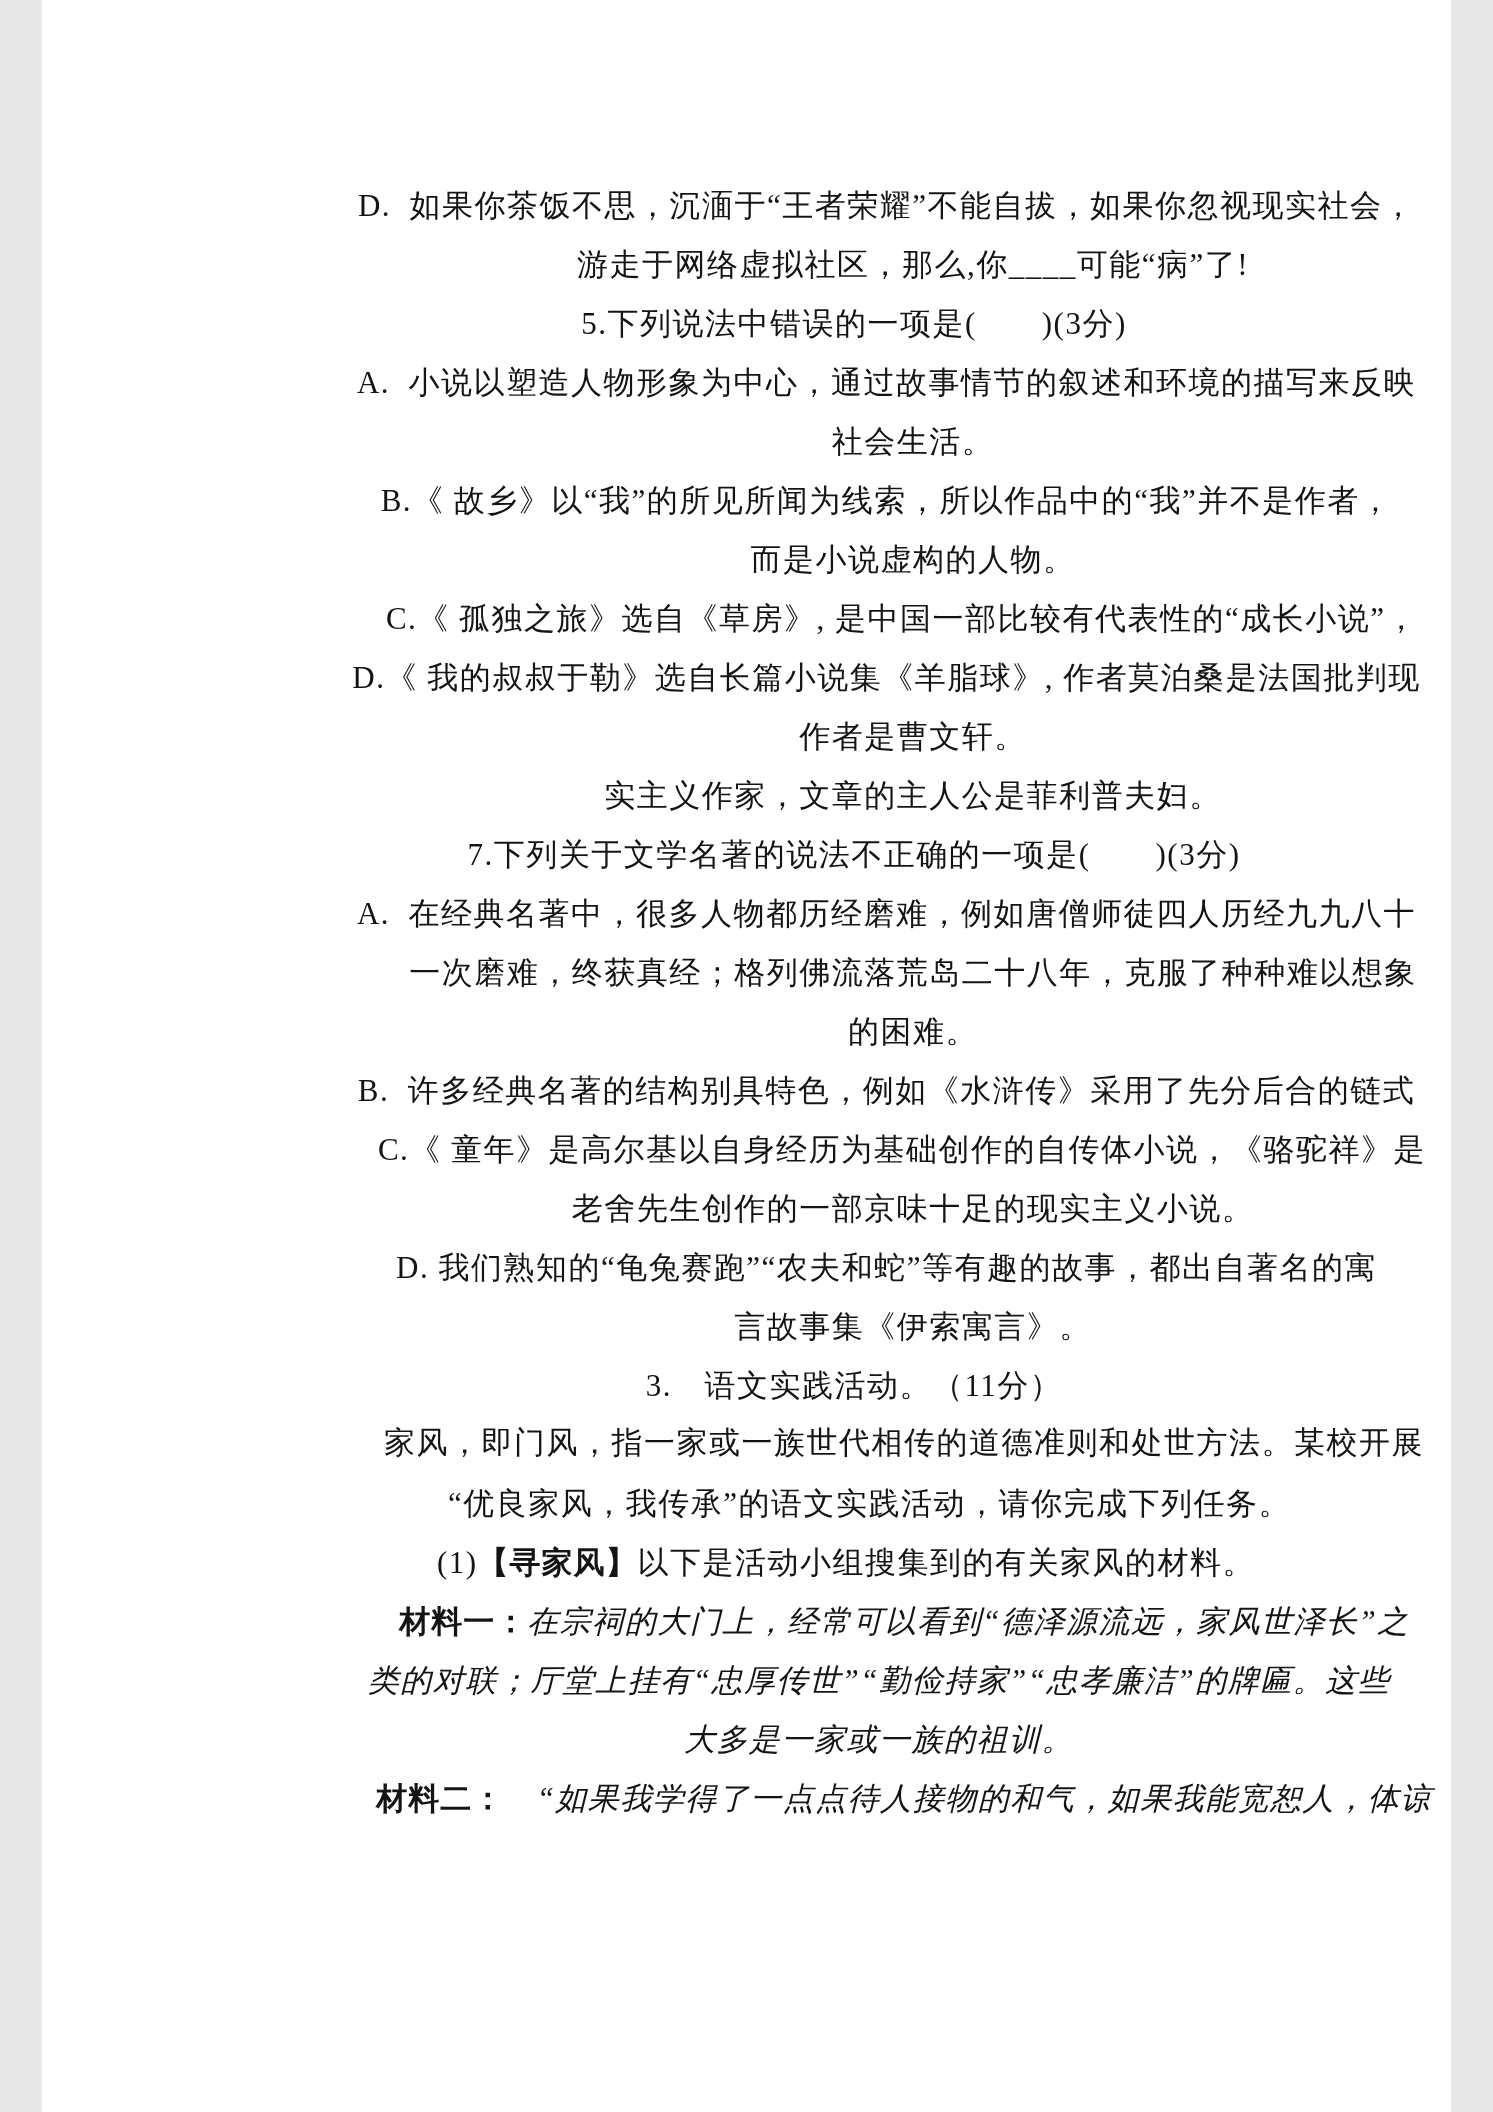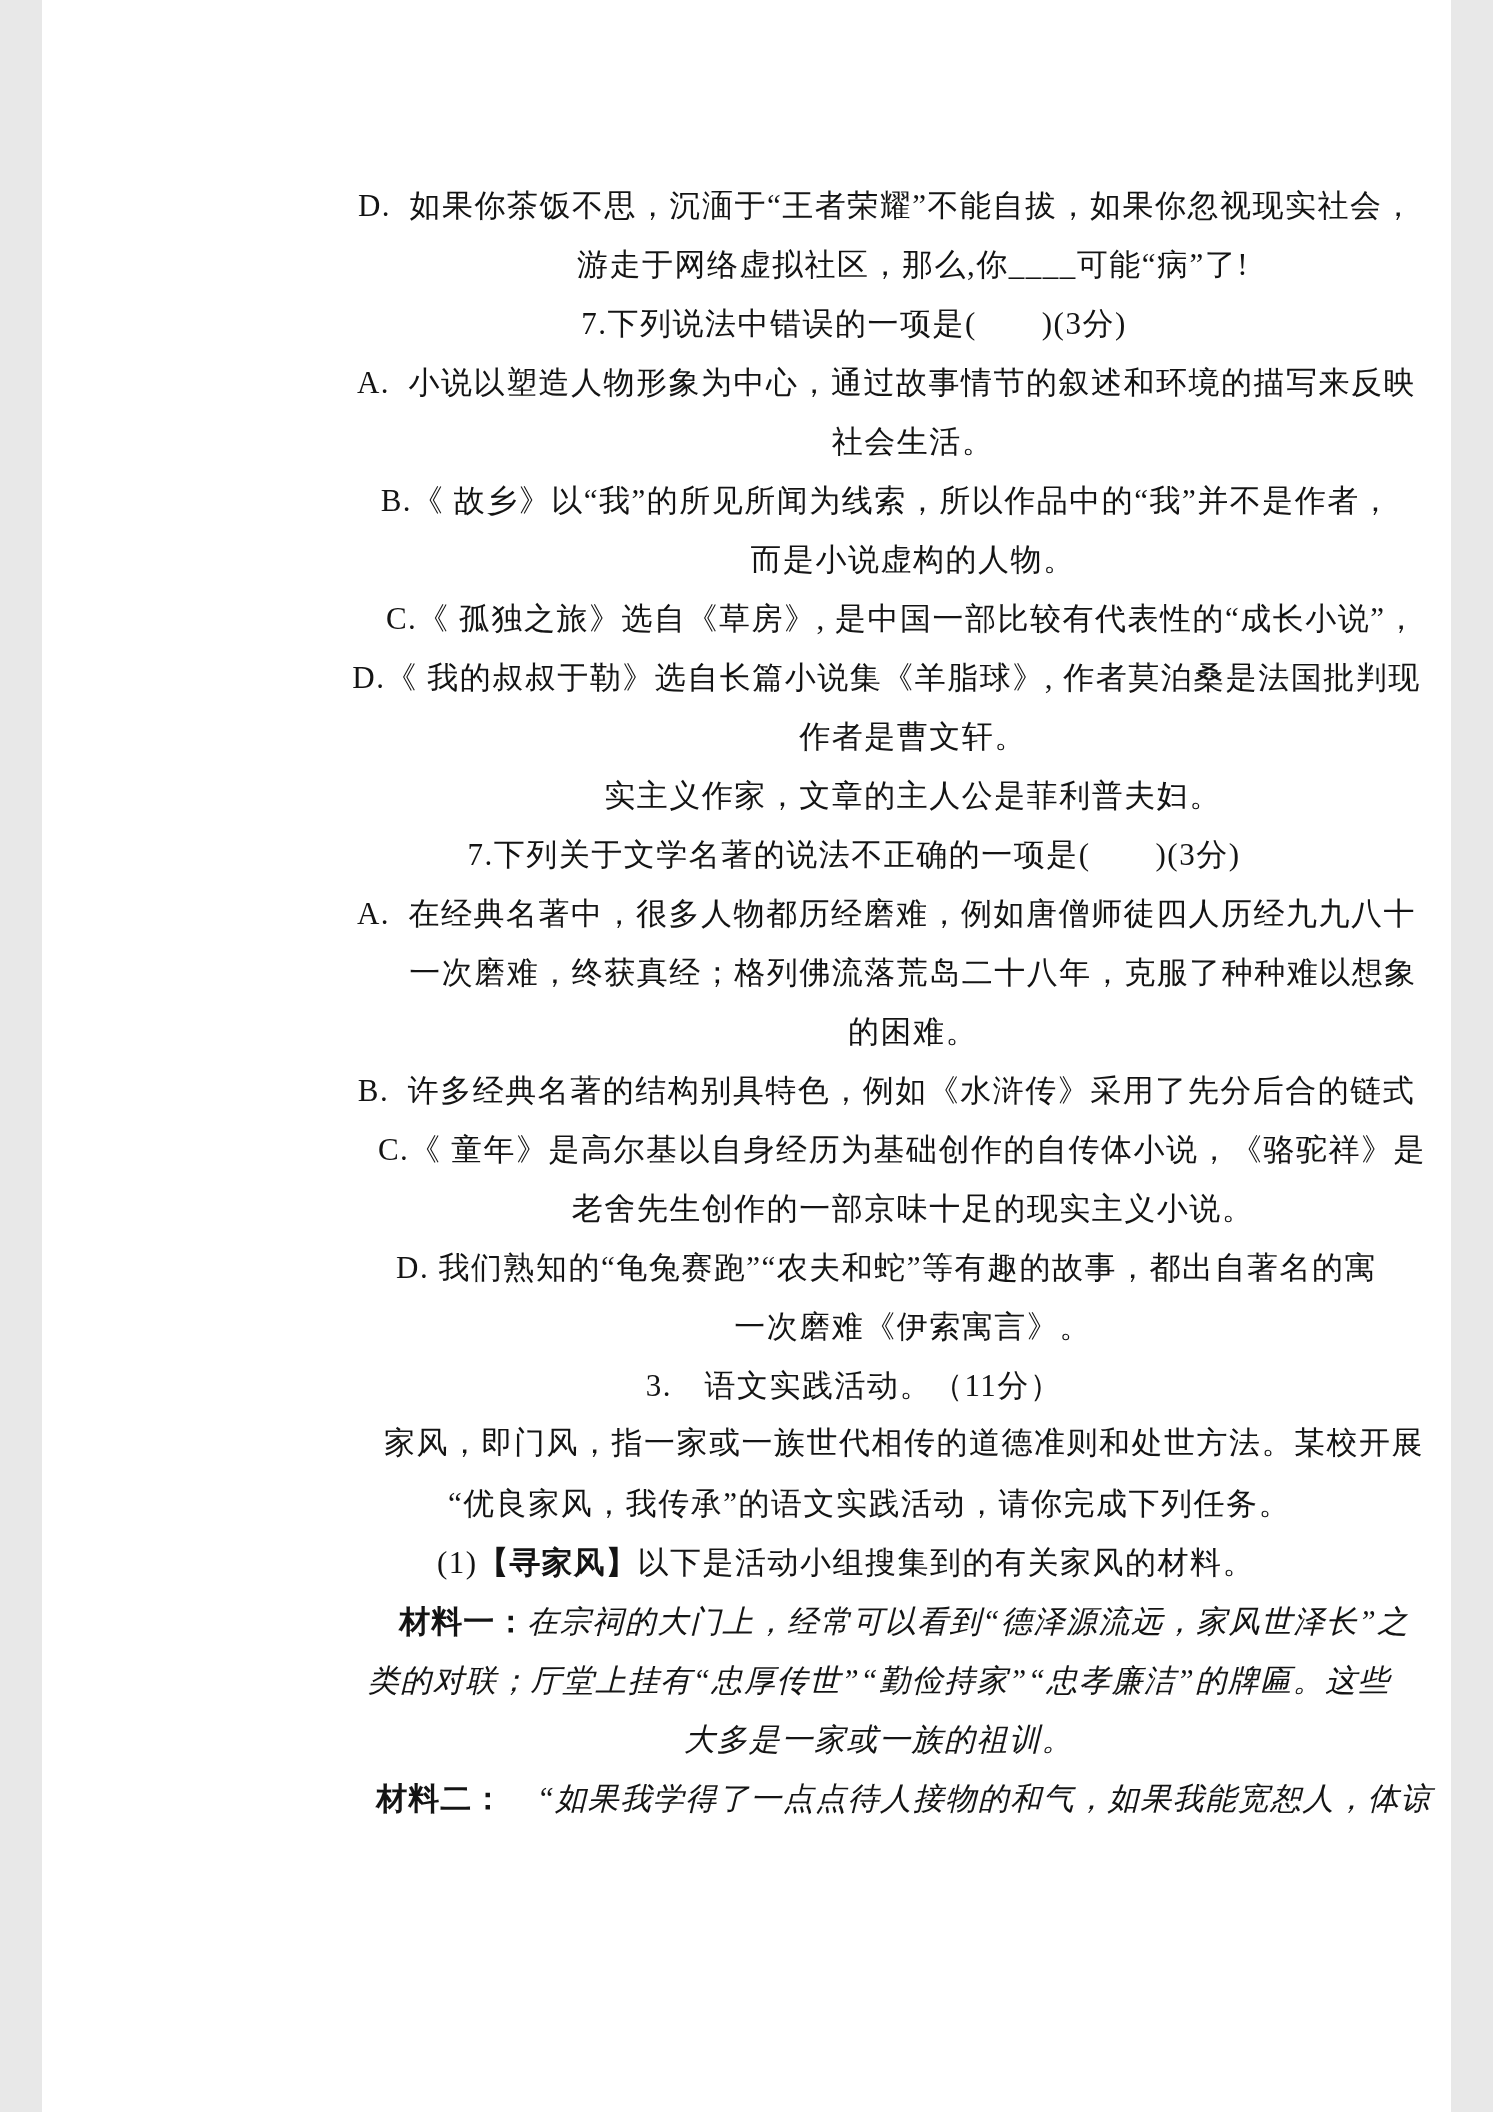--- a/index.html
+++ b/index.html
@@ -50,38 +50,38 @@
     font-style: italic; 
   }
 </style>
 </head>
 <body>
 
 <div class="page">
   <div class="content">
       <div class="line opt"><span class="seg">D.&nbsp; 如果你茶饭不思，沉湎于“王者荣耀”不能自拔，如果你忽视现实社会，</span></div>
       <div class="line cont"><span class="seg">游走于网络虚拟社区，那么,你____可能“病”了!</span></div>
-      <div class="line q"><span class="seg">7.下列说法中错误的一项是(　　)(3分)</span></div>
+      <div class="line q"><span class="seg">5.下列说法中错误的一项是(　　)(3分)</span></div>
       <div class="line opt"><span class="seg">A.&nbsp; 小说以塑造人物形象为中心，通过故事情节的叙述和环境的描写来反映</span></div>
       <div class="line cont"><span class="seg">社会生活。</span></div>
       <div class="line opt"><span class="seg">B.《 故乡》以“我”的所见所闻为线索，所以作品中的“我”并不是作者，</span></div>
       <div class="line cont"><span class="seg">而是小说虚构的人物。</span></div>
       <div class="line optc"><span class="seg">C.《 孤独之旅》选自《草房》, 是中国一部比较有代表性的“成长小说”，</span></div>
       <div class="line opt"><span class="seg">D.《 我的叔叔于勒》选自长篇小说集《羊脂球》, 作者莫泊桑是法国批判现</span></div>
       <div class="line cont"><span class="seg">作者是曹文轩。</span></div>
       <div class="line cont"><span class="seg">实主义作家，文章的主人公是菲利普夫妇。</span></div>
       <div class="line q"><span class="seg">7.下列关于文学名著的说法不正确的一项是(　　)(3分)</span></div>
       <div class="line opt"><span class="seg">A.&nbsp; 在经典名著中，很多人物都历经磨难，例如唐僧师徒四人历经九九八十</span></div>
       <div class="line cont"><span class="seg">一次磨难，终获真经；格列佛流落荒岛二十八年，克服了种种难以想象</span></div>
       <div class="line cont"><span class="seg">的困难。</span></div>
       <div class="line opt"><span class="seg">B.&nbsp; 许多经典名著的结构别具特色，例如《水浒传》采用了先分后合的链式</span></div>
       <div class="line optc"><span class="seg">C.《 童年》是高尔基以自身经历为基础创作的自传体小说，《骆驼祥》是</span></div>
       <div class="line cont"><span class="seg">老舍先生创作的一部京味十足的现实主义小说。</span></div>
       <div class="line opt"><span class="seg">D.&nbsp;我们熟知的“龟兔赛跑”“农夫和蛇”等有趣的故事，都出自著名的寓</span></div>
-      <div class="line cont"><span class="seg">一次磨难《伊索寓言》。</span></div>
+      <div class="line cont"><span class="seg">言故事集《伊索寓言》。</span></div>
       <div class="line q"><span class="seg">3.　语文实践活动。（11分）</span></div>
       <div class="line para"><span class="seg">家风，即门风，指一家或一族世代相传的道德准则和处世方法。某校开展</span></div>
       <div class="line quote"><span class="seg">“优良家风，我传承”的语文实践活动，请你完成下列任务。</span></div>
       <div class="line sub"><span class="seg">(1)</span><span class="seg b">【寻家风】</span><span class="seg">以下是活动小组搜集到的有关家风的材料。</span></div>
       <div class="line mat"><span class="seg b">材料一：</span><span class="seg k">在宗祠的大门上，经常可以看到“德泽源流远，家风世泽长”之</span></div>
       <div class="line matc"><span class="seg k">类的对联；厅堂上挂有“忠厚传世”“勤俭持家”“忠孝廉洁”的牌匾。这些</span></div>
       <div class="line matc"><span class="seg k">大多是一家或一族的祖训。</span></div>
       <div class="line mat"><span class="seg b">材料二：</span><span class="seg k">　“如果我学得了一点点待人接物的和气，如果我能宽恕人，体谅</span></div>
     </div>
 </div>

